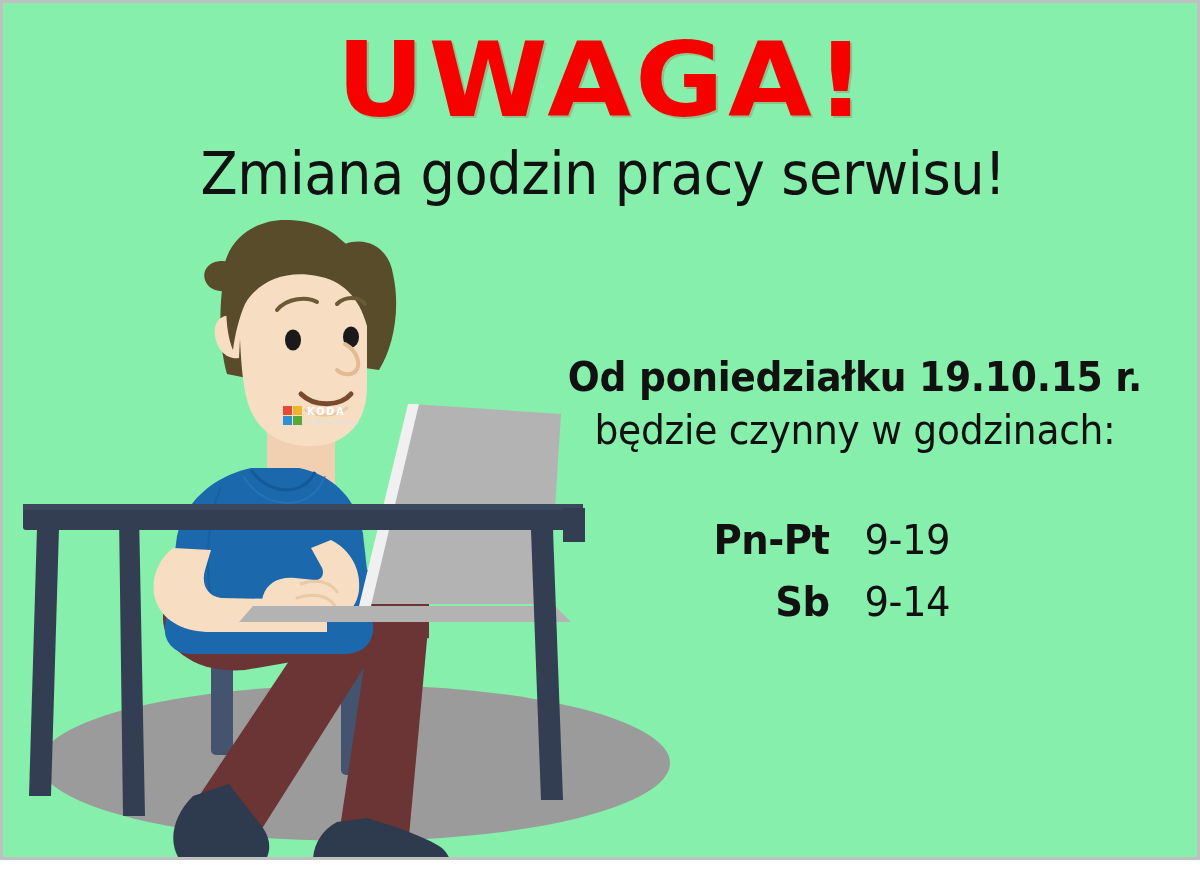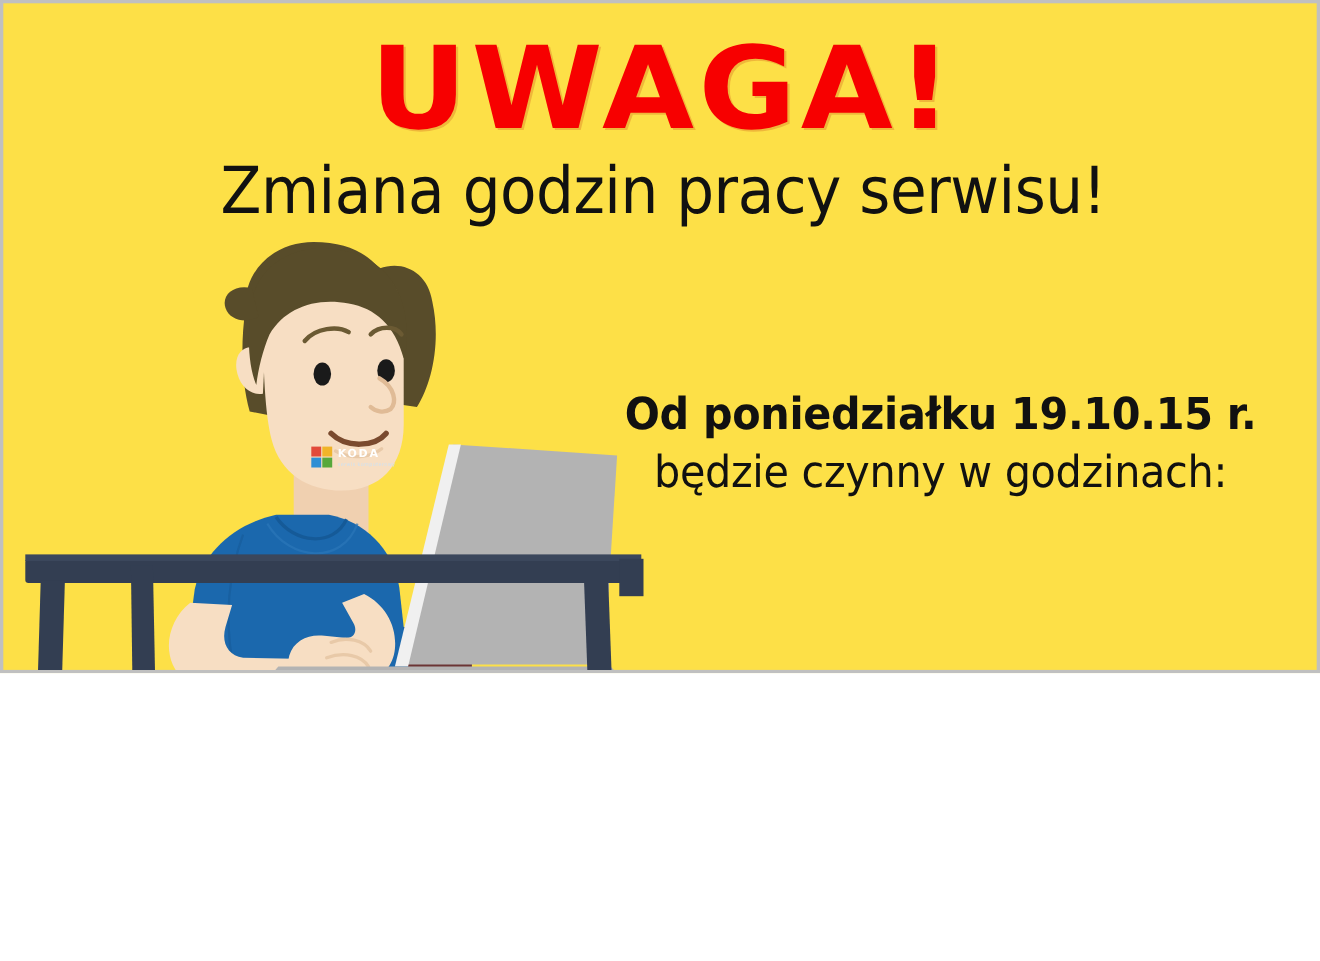--- a/index.html
+++ b/index.html
@@ -9,22 +9,22 @@
     padding: 0;
     background: #ffffff;
   }
   body {
     font-family: "Liberation Sans", sans-serif;
   }
 
   .poster {
     position: relative;
     width: 1200px;
-    height: 612px;
-    background: #fde047;
+    height: 860px;
+    background: #86efac;
     border: 3px solid #c0c0c0;
     overflow: hidden;
   }
 
   
   .headline-block {
     position: absolute;
     left: 0;
     top: 0;
     width: 1200px;
@@ -299,15 +299,27 @@
         <rect x="548" y="290" width="22" height="34" fill="#333e52"></rect>
       </g>
 
     </svg>
   </div>
 
   <div class="info-block">
     <div class="info-line-1">Od poniedziałku 19.10.15 r.</div>
     <div class="info-line-2">będzie czynny w godzinach:</div>
 
+    <table class="hours-table">
+      <tbody>
+        <tr>
+          <td class="hours-day">Pn-Pt</td>
+          <td class="hours-time">9-19</td>
+        </tr>
+        <tr>
+          <td class="hours-day">Sb</td>
+          <td class="hours-time">9-14</td>
+        </tr>
+      </tbody>
+    </table>
   </div>
 
 </div>
 
 </body></html>

